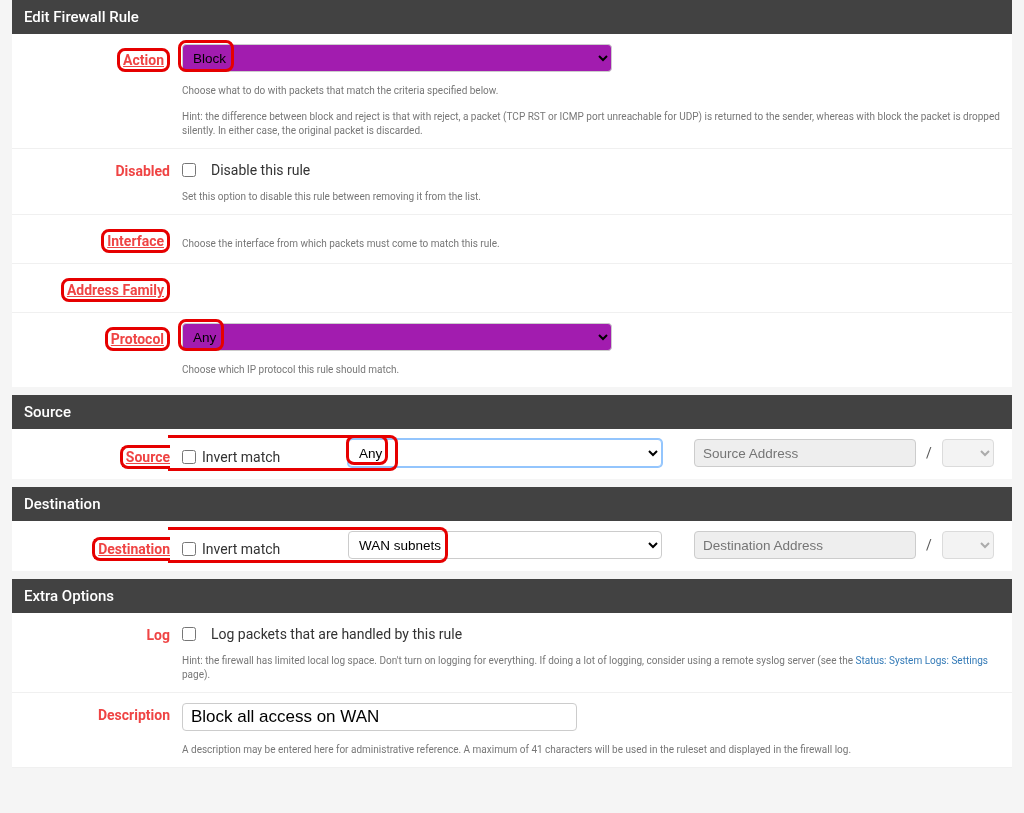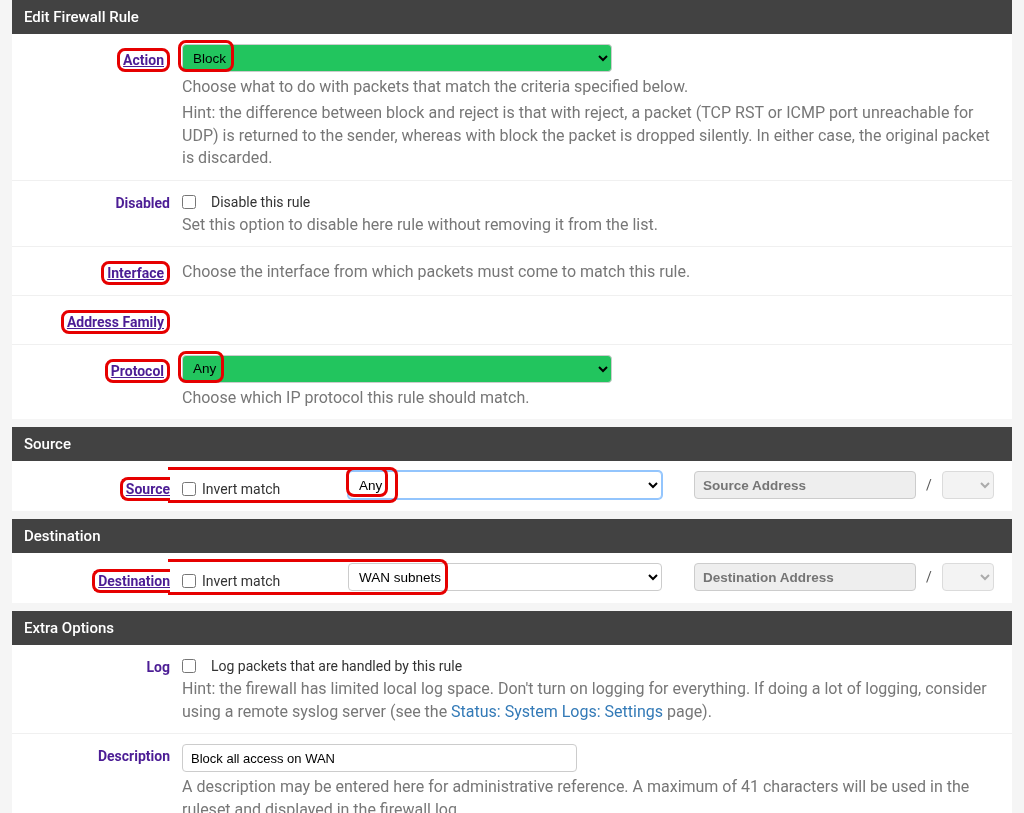--- a/index.html
+++ b/index.html
@@ -27,57 +27,57 @@
     padding: 10px 12px;
     border-bottom: 1px solid #f0f0f0;
     align-items: flex-start;
   }
   .form-label {
     width: 158px;
     text-align: right;
     padding-right: 12px;
     padding-top: 4px;
     font-weight: bold;
-    color: #4c1d95;
+    color: #ef4444;
     flex-shrink: 0;
   }
   .form-content {
     flex: 1;
   }
   .help-text {
     color: #777;
-    font-size: 16px;
-    margin-top: 4px;
+    font-size: 10px;
+    margin-top: 12px;
     line-height: 1.4;
   }
   select.form-select {
     width: 430px;
     padding: 4px 6px;
     border: 1px solid #ccc;
     border-radius: 4px;
     font-size: 13.5px;
     height: 28px;
-    background: #22c55e;
+    background: #a21caf;
   }
   .checkbox-line {
     display: flex;
     align-items: center;
     gap: 15px;
     padding-top: 3px;
   }
   input[type=checkbox] {
     width: 14px;
     height: 14px;
     margin: 0;
   }
   .txt-input {
     border: 1px solid #ccc;
     border-radius: 4px;
     padding: 5px 8px;
-    font-size: 13px;
+    font-size: 17px;
     width: 395px;
     height: 28px;
   }
   .highlight-box {
     border: 3px solid #e60000;
     border-radius: 8px;
     display: inline-block;
     padding: 1px 3px;
   }
   .label-ul { text-decoration: underline; }
@@ -106,21 +106,20 @@
   }
   .sd-addr {
     border: 1px solid #ccc;
     border-radius: 4px;
     padding: 4px 8px;
     background: #eee;
     color: #888;
     height: 28px;
     font-size: 13.5px;
     width: 222px;
-    font-weight: bold;
   }
   .sd-slash {
     padding: 0 4px;
     color: #555;
   }
   .sd-mask {
     width: 52px;
     height: 28px;
     padding: 3px 4px;
     border: 1px solid #ccc;
@@ -154,21 +153,21 @@
     </div>
   </div>
 
   <div class="form-row">
     <div class="form-label">Disabled</div>
     <div class="form-content">
       <label class="checkbox-line">
         <input type="checkbox" style="">
         <span>Disable this rule</span>
       </label>
-      <div class="help-text">Set this option to disable here rule without removing it from the list.</div>
+      <div class="help-text">Set this option to disable this rule between removing it from the list.</div>
     </div>
   </div>
 
   <div class="form-row">
     <div class="form-label">
       <span class="highlight-box">
         <span class="label-ul">Interface</span>
       </span>
     </div>
     <div class="form-content">

